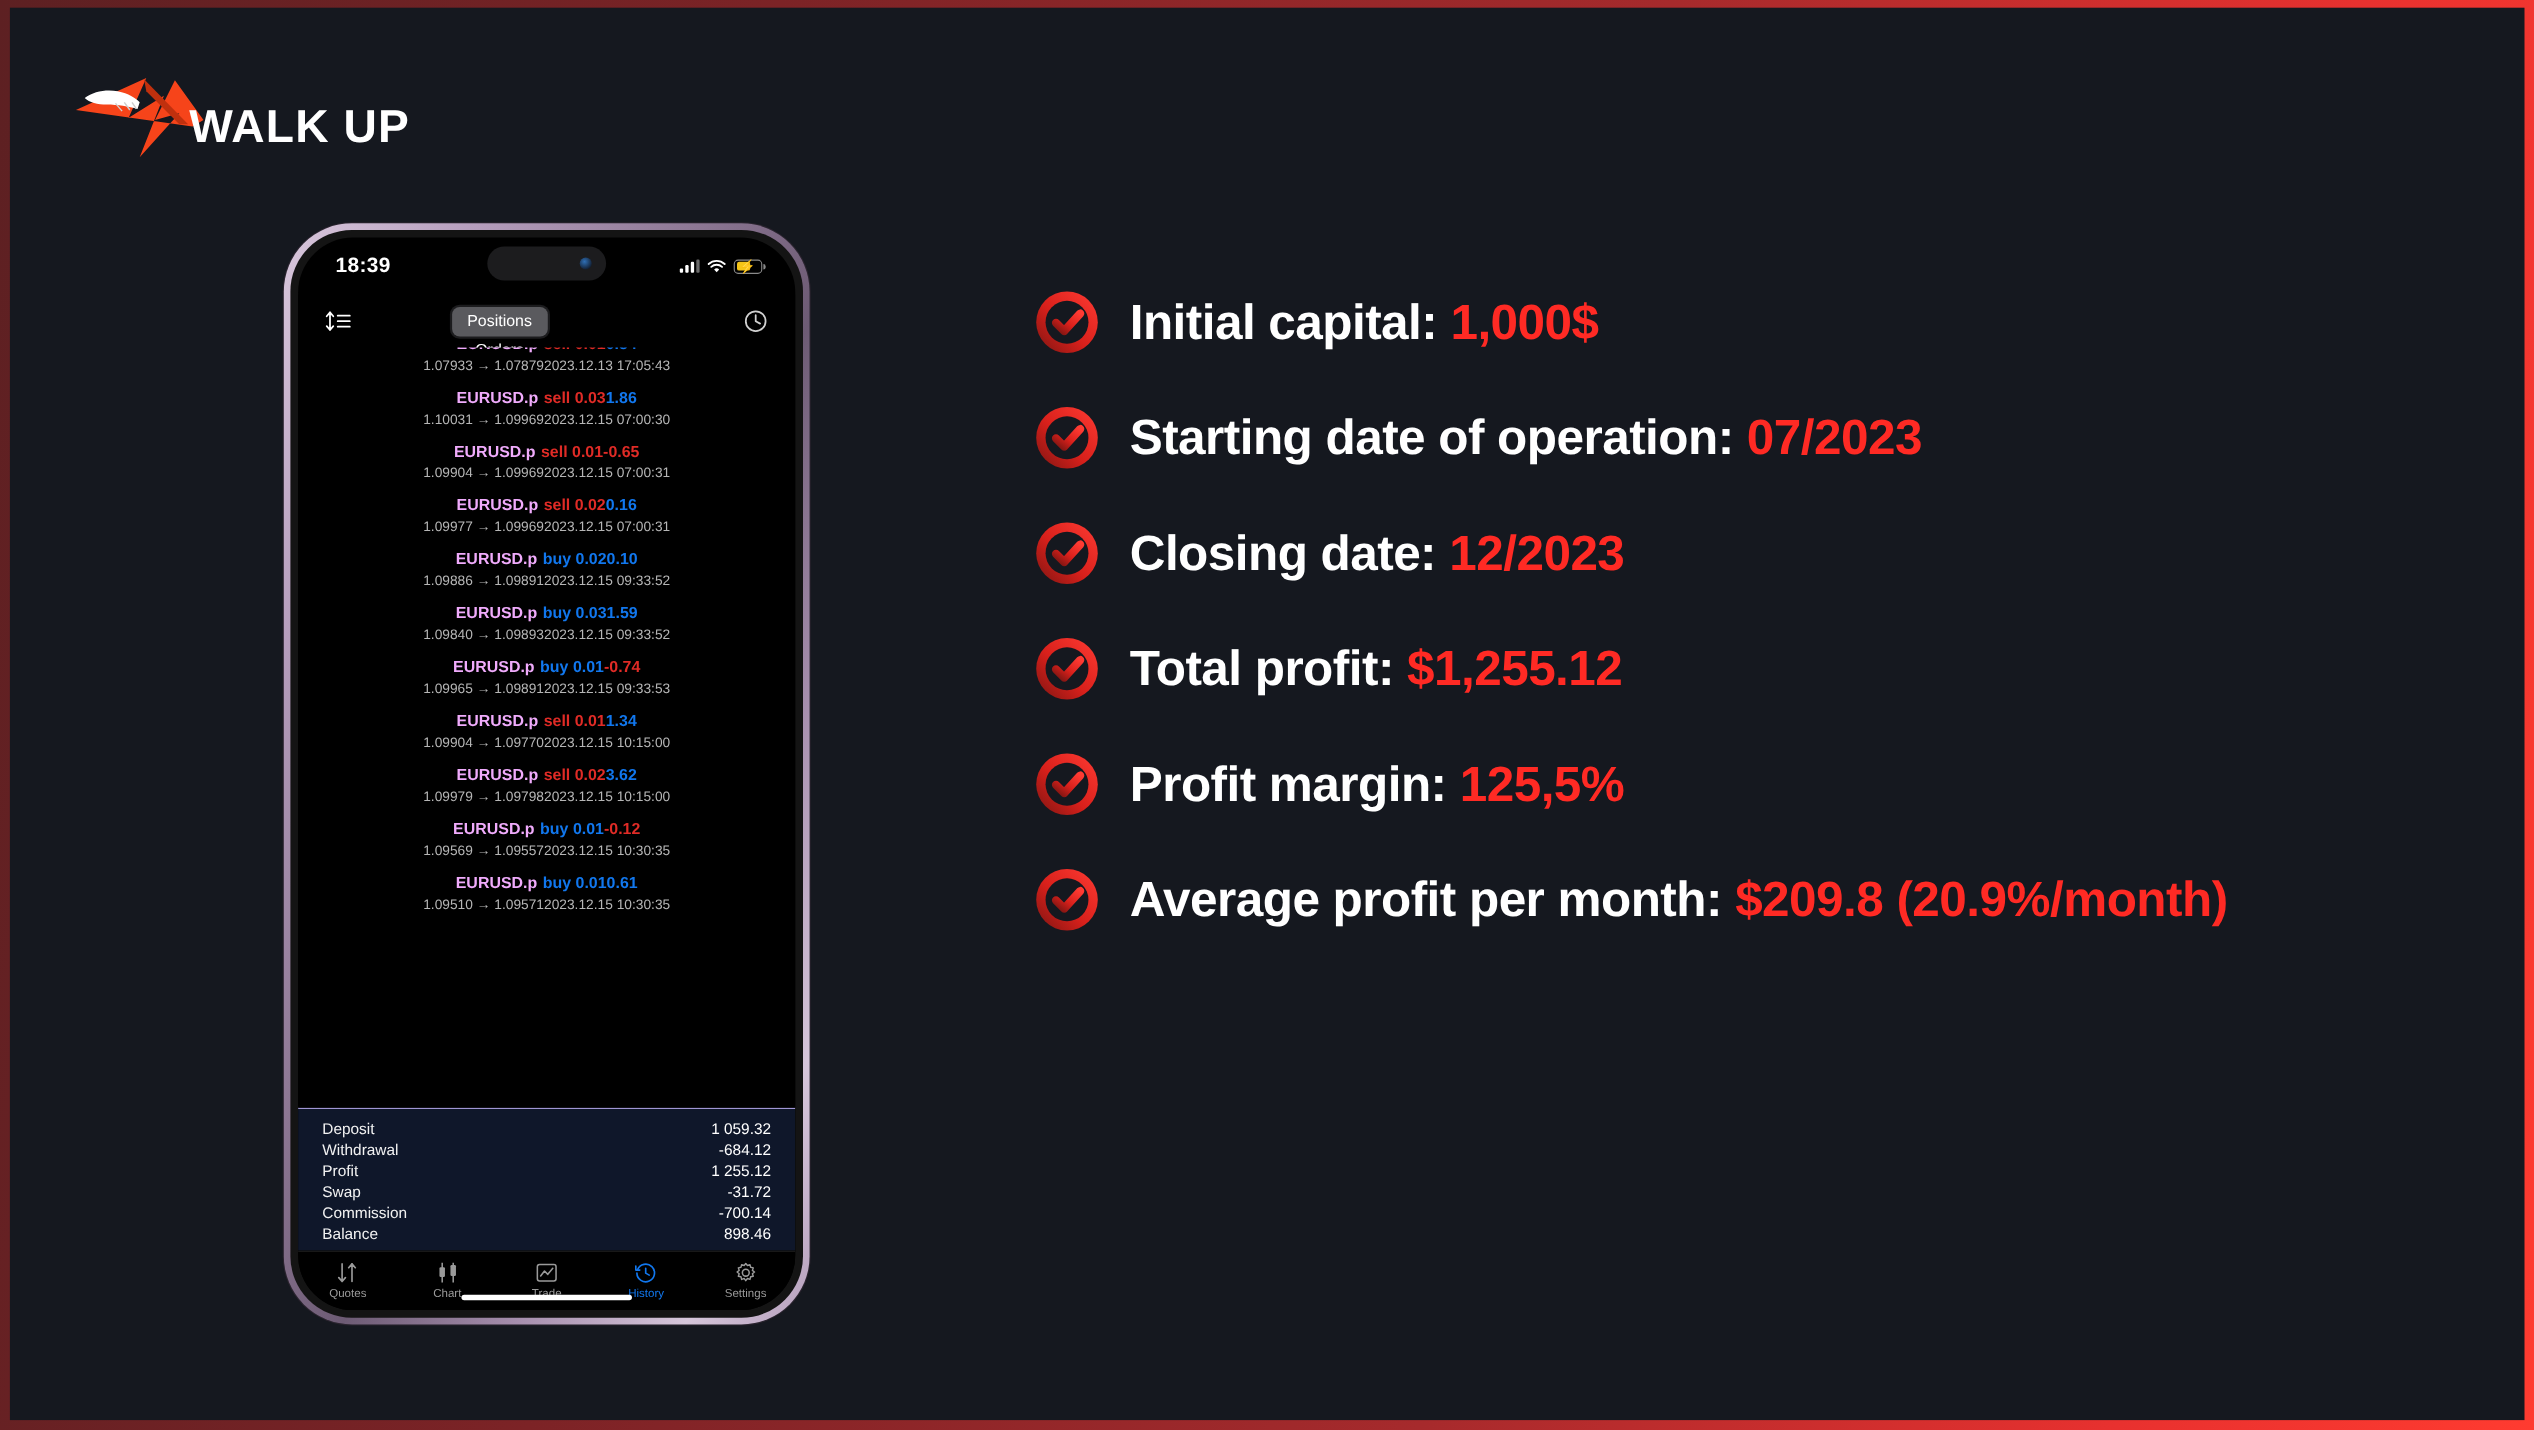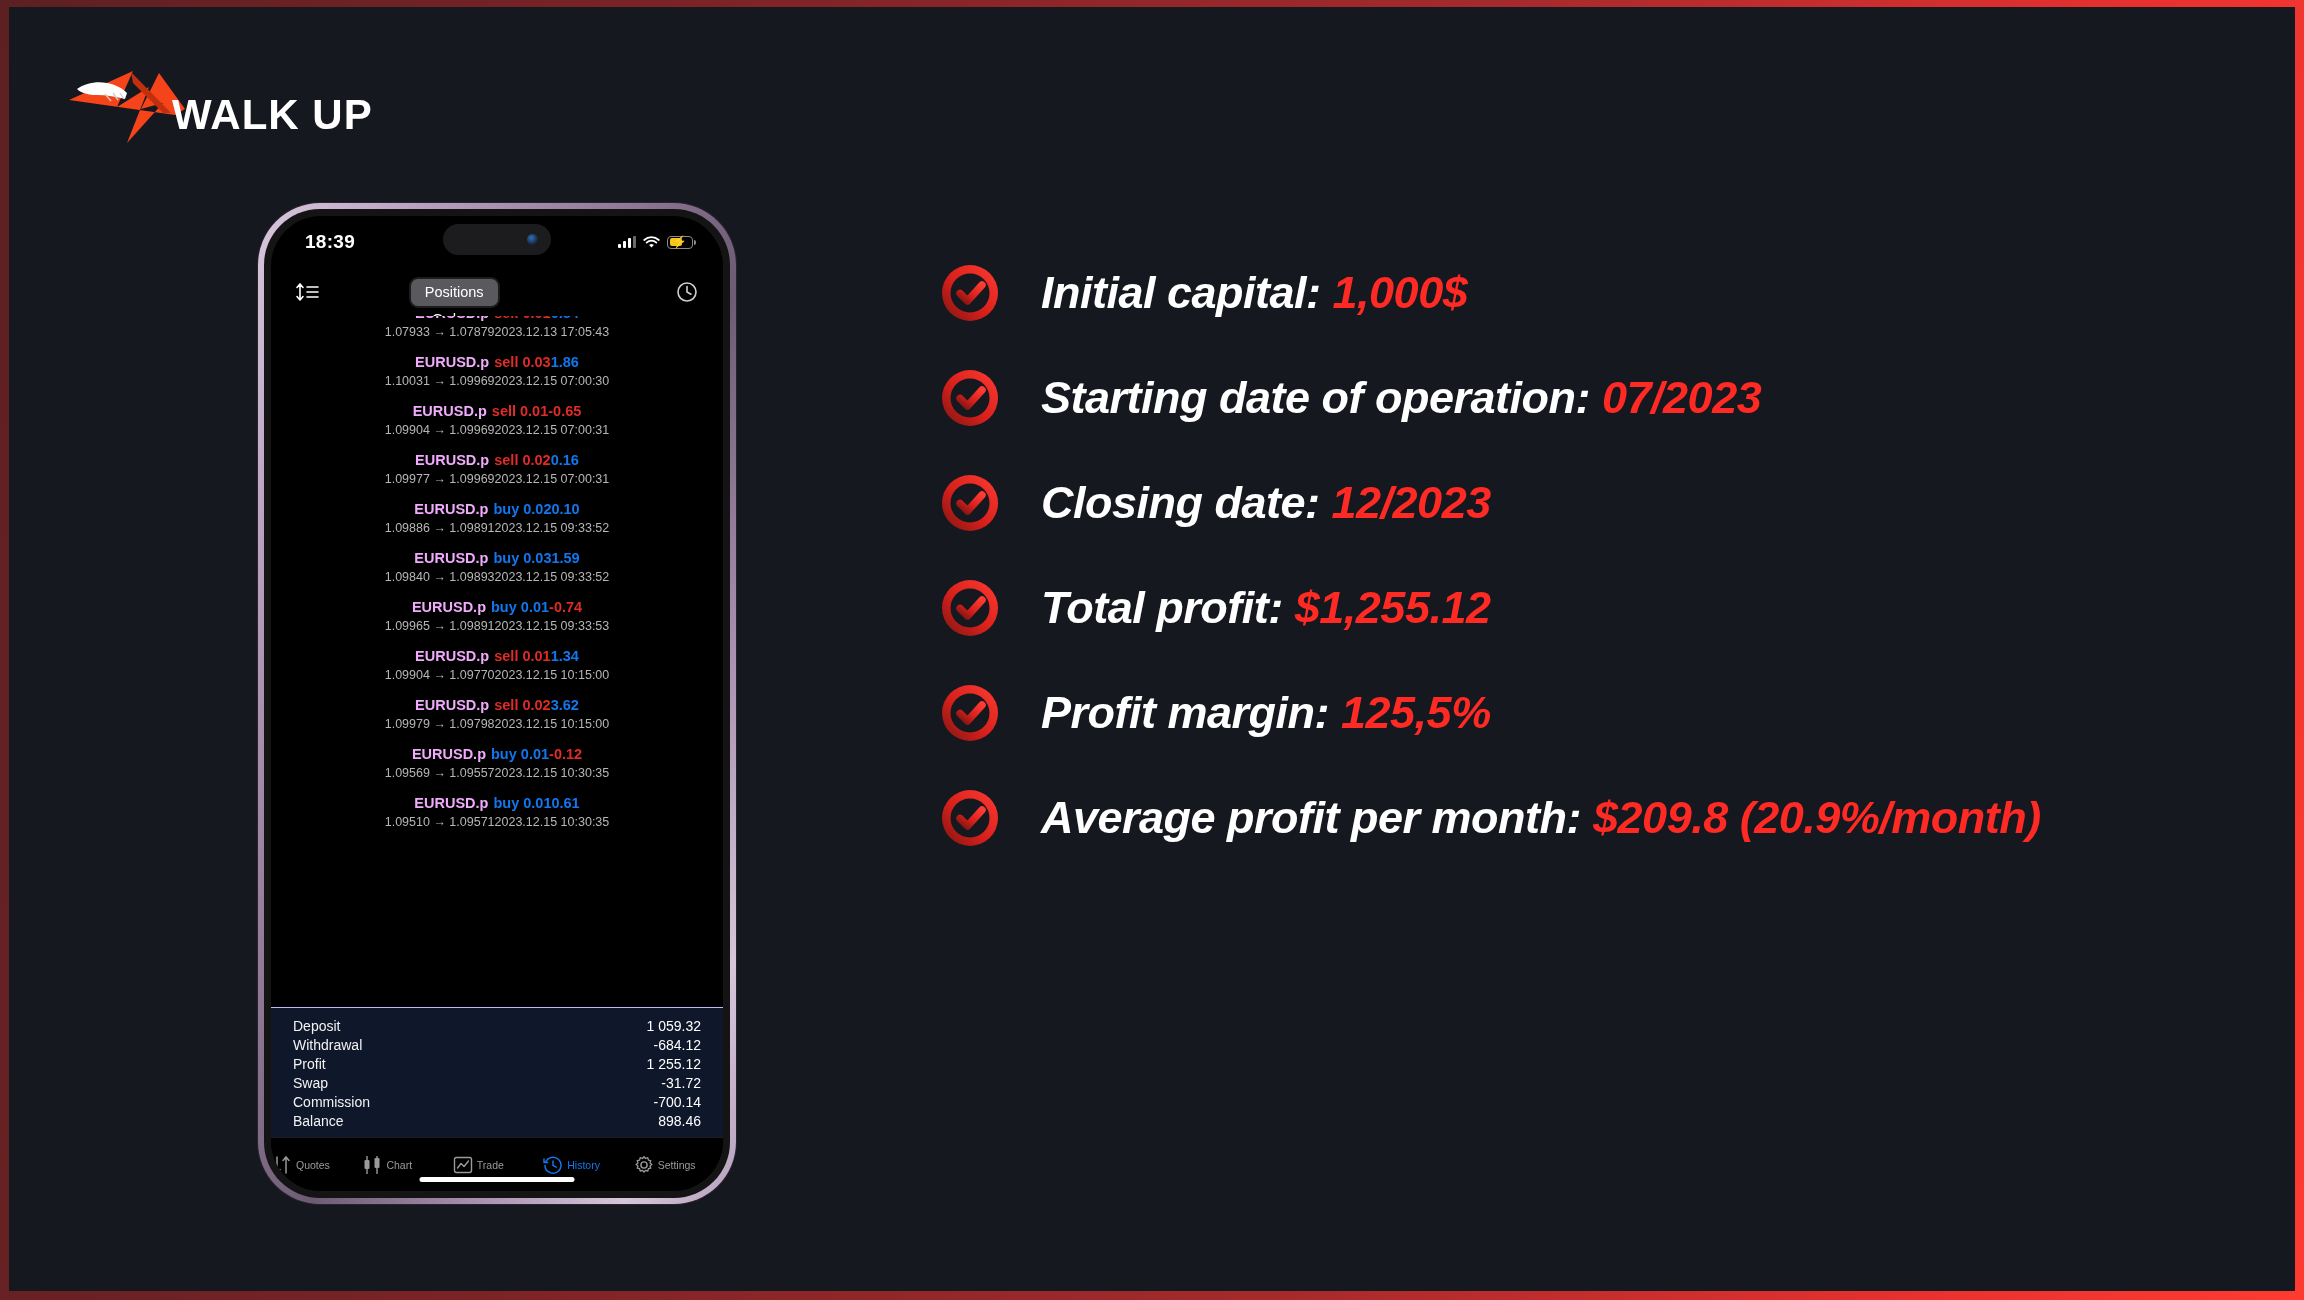--- a/index.html
+++ b/index.html
@@ -151,36 +151,36 @@
   .sum-k { font-size:14px; color:#f2f2f2; }
   .sum-v { font-size:14px; color:#fff; font-weight:400; }
 
   
   #tabbar {
     flex:0 0 54px; height:54px;
     display:flex; align-items:center;
     border-top:1px solid #1e1e1e;
     background:#000;
   }
-  .tab { flex:1; display:flex; flex-direction:row; align-items:center; gap:3px; }
+  .tab { flex:1; display:flex; flex-direction:column; align-items:center; gap:3px; }
   .tab svg { display:block; }
   .tab span { font-size:10.5px; color:#9a9a9a; }
   .tab.active span { color:#1177ee; }
   #home-ind {
     position:absolute; bottom:9px; left:50%; transform:translateX(-50%);
     width:155px; height:5px; border-radius:3px; background:#fff;
   }
 
   
   #bullets {
     position:absolute; left:930px; top:255px;
     width:1330px;
     display:flex; flex-direction:column; gap:43px;
   }
-  .bullet { display:flex; align-items:center; gap:40px;font-style:italic; }
+  .bullet { display:flex; align-items:center; gap:26px; }
   .check { flex:0 0 auto; width:62px; height:62px; }
   .btext {
     font-size:45px; font-weight:700; color:#ffffff;
     letter-spacing:-.5px; white-space:nowrap;
     line-height:1.05;
   }
   .btext .val { color:#ff2a24; }
 </style>
 </head>
 <body>

